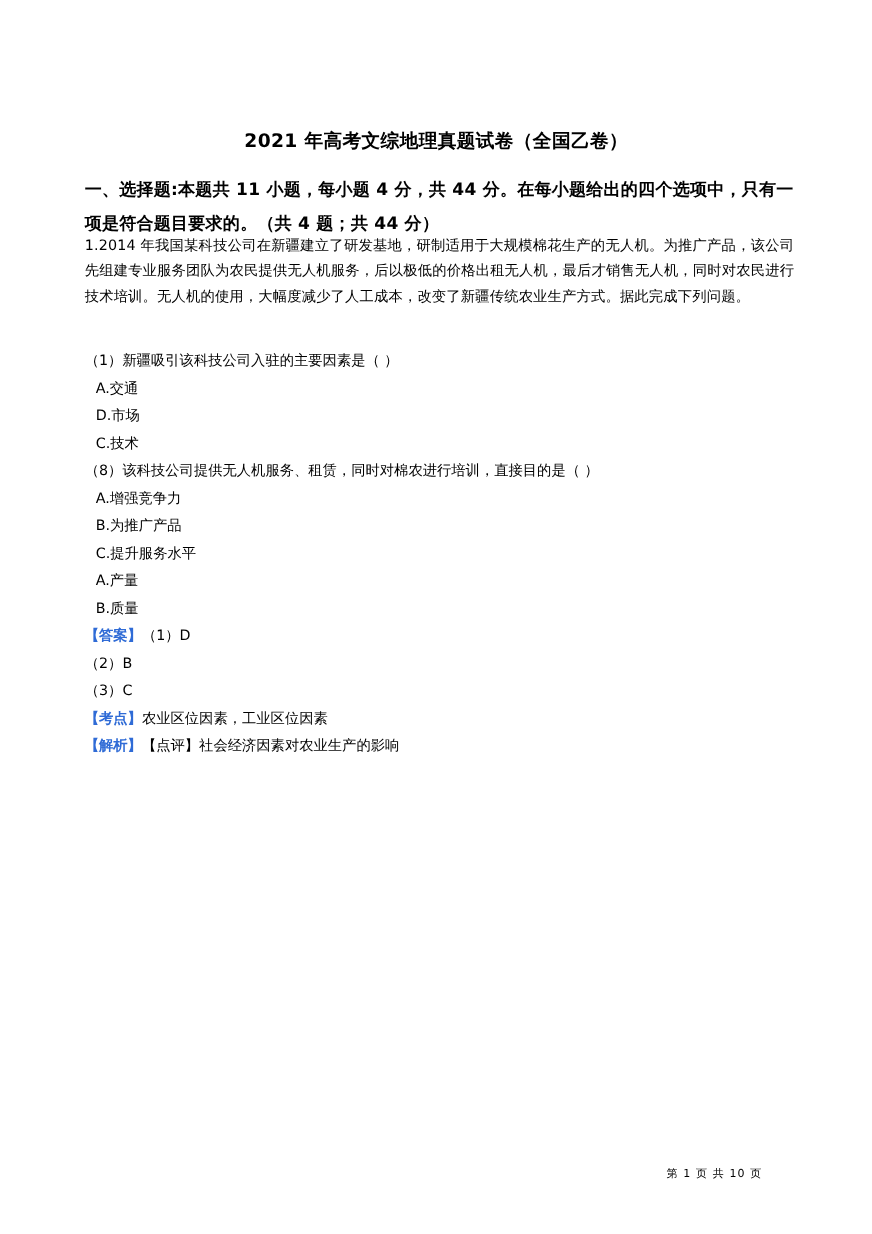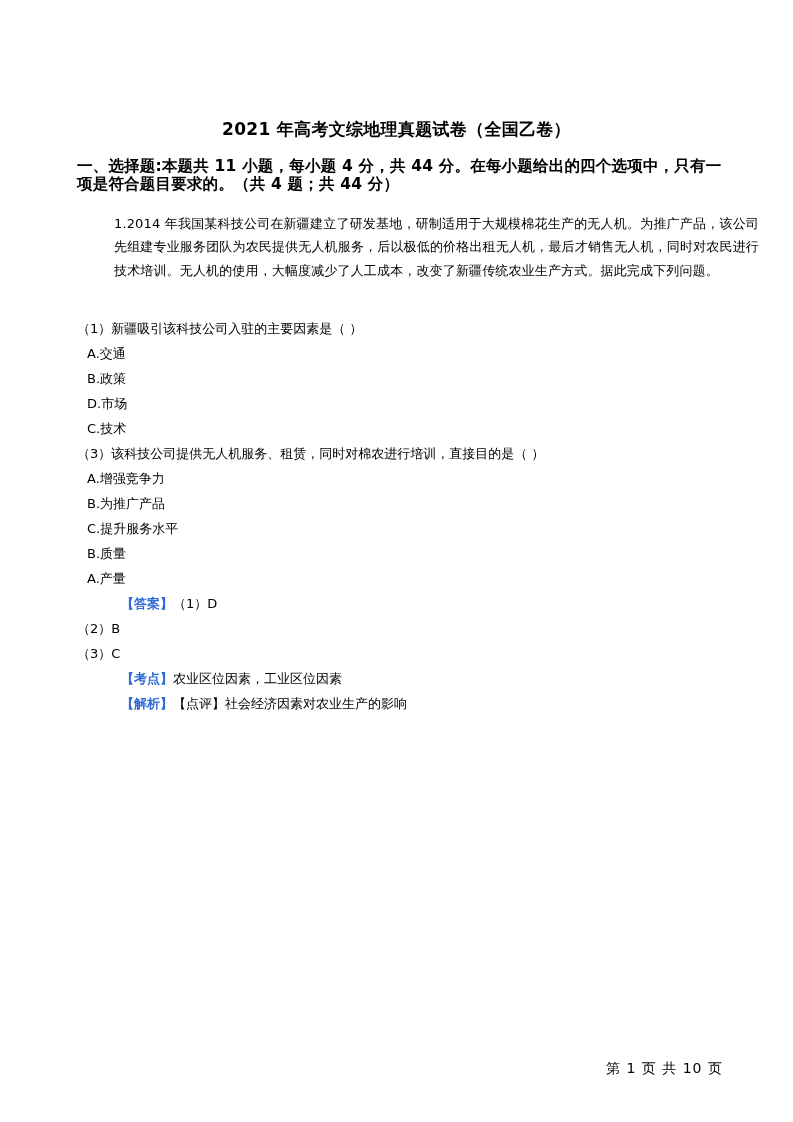--- a/index.html
+++ b/index.html
@@ -31,90 +31,87 @@
       letter-spacing: 0.3px;
       line-height: 24px;
     }
     .section-heading {
       position: absolute;
       top: 157px;
       left: 77px;
       width: 650px;
       font-size: 15.5px;
       font-weight: bold;
-      line-height: 18px;
+      line-height: 31px;
       letter-spacing: 0.2px;
     }
     .para {
       position: absolute;
       top: 212px;
       left: 77px;
       width: 645px;
       font-size: 13px;
       line-height: 23.3px;
       text-align: justify;
       letter-spacing: 0.15px;
-      margin-left: 37px;
     }
     .lines {
       position: absolute;
       left: 77px;
       top: 316px;
       width: 645px;
       font-size: 13px;
     }
     .line {
       height: 25px;
       line-height: 25px;
       white-space: nowrap;
     }
     .opt {
       padding-left: 10px;
     }
     .tag {
       color: #2f6bd6;
       font-weight: bold;
-      margin-left: 44px;
     }
     .footer {
       position: absolute;
       top: 1060px;
       left: 606px;
-      font-size: 14px;
+      font-size: 10px;
       line-height: 16px;
       letter-spacing: 1px;
       white-space: nowrap;
     }
   </style>
 </head>
 <body>
 
 <div class="page">
 
   <div class="title">2021 年高考文综地理真题试卷（全国乙卷）</div>
 
   <div class="section-heading">一、选择题:本题共 11 小题，每小题 4 分，共 44 分。在每小题给出的四个选项中，只有一项是符合题目要求的。（共 4 题；共 44 分）</div>
 
   <div class="para">1.2014 年我国某科技公司在新疆建立了研发基地，研制适用于大规模棉花生产的无人机。为推广产品，该公司先组建专业服务团队为农民提供无人机服务，后以极低的价格出租无人机，最后才销售无人机，同时对农民进行技术培训。无人机的使用，大幅度减少了人工成本，改变了新疆传统农业生产方式。据此完成下列问题。</div>
 
   <div class="lines">
 
     <div class="line">（1）新疆吸引该科技公司入驻的主要因素是（    ）</div>
     <div class="line opt">A.交通</div>
-    <div class="line opt">B.政策</div>
     <div class="line opt">D.市场</div>
     <div class="line opt">C.技术</div>
 
-    <div class="line">（3）该科技公司提供无人机服务、租赁，同时对棉农进行培训，直接目的是（    ）</div>
+    <div class="line">（8）该科技公司提供无人机服务、租赁，同时对棉农进行培训，直接目的是（    ）</div>
     <div class="line opt">A.增强竞争力</div>
     <div class="line opt">B.为推广产品</div>
     <div class="line opt">C.提升服务水平</div>
 
+    <div class="line opt">A.产量</div>
     <div class="line opt">B.质量</div>
-    <div class="line opt">A.产量</div>
 
     <div class="line">
       <span class="tag">【答案】</span><span>（1）D</span>
     </div>
     <div class="line">（2）B</div>
     <div class="line">（3）C</div>
 
     <div class="line">
       <span class="tag">【考点】</span><span>农业区位因素，工业区位因素</span>
     </div>

